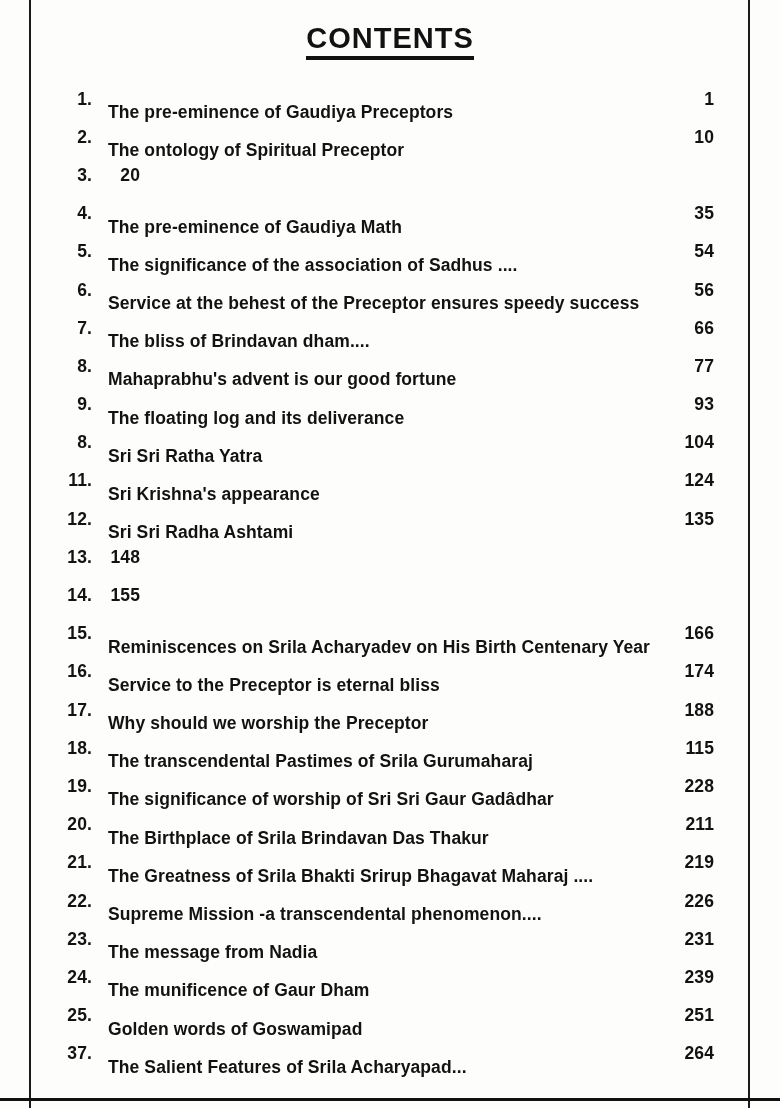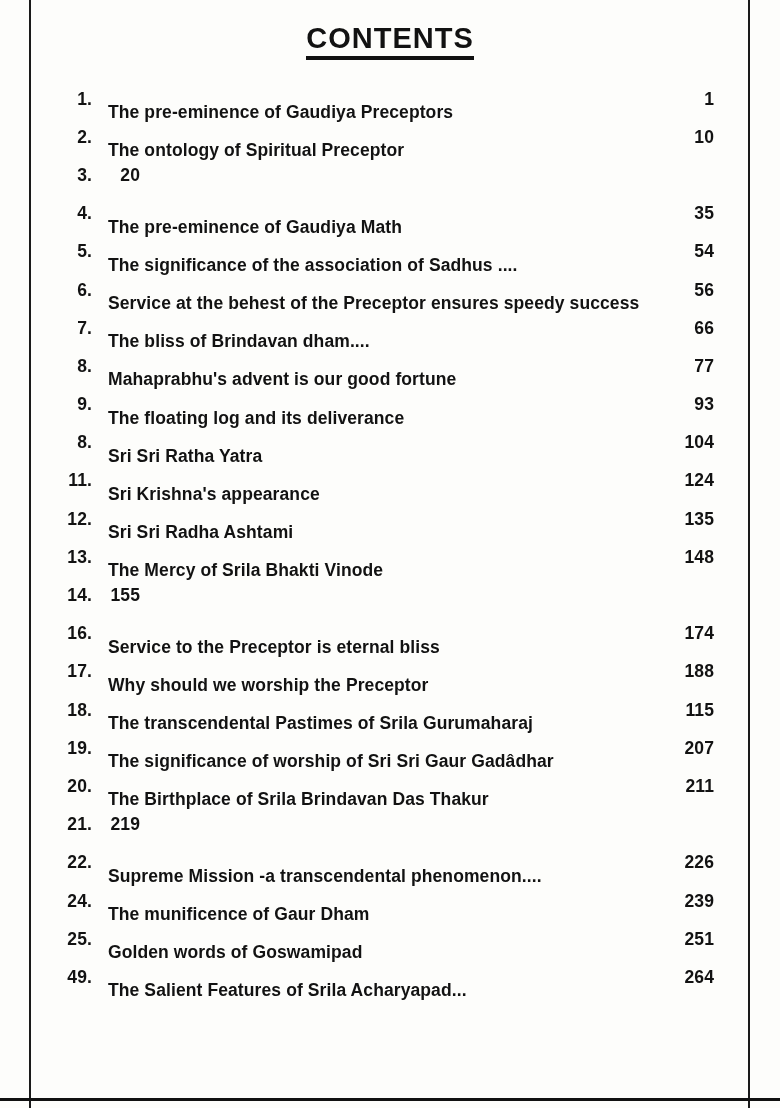--- a/index.html
+++ b/index.html
@@ -163,29 +163,33 @@
   </div>
 
   <div class="row">
     <span class="num">12.</span>
     <span class="entry-title">Sri Sri Radha Ashtami</span>
     <span class="page-num">135</span>
   </div>
 
   <div class="row">
     <span class="num">13.</span>
-    <span class="entry-title">The Mercy of Srila Bhakti Vinode</span>
     <span class="page-num">148</span>
   </div>
 
   <div class="row">
     <span class="num">14.</span>
     <span class="page-num">155</span>
   </div>
 
+  <div class="row">
+    <span class="num">15.</span>
+    <span class="entry-title">Reminiscences on Srila Acharyadev on His Birth Centenary Year</span>
+    <span class="page-num">166</span>
+  </div>
 
   <div class="row">
     <span class="num">16.</span>
     <span class="entry-title">Service to the Preceptor is eternal bliss</span>
     <span class="page-num">174</span>
   </div>
 
   <div class="row">
     <span class="num">17.</span>
     <span class="entry-title">Why should we worship the Preceptor</span>
@@ -194,53 +198,59 @@
 
   <div class="row">
     <span class="num">18.</span>
     <span class="entry-title">The transcendental Pastimes of Srila Gurumaharaj</span>
     <span class="page-num">115</span>
   </div>
 
   <div class="row">
     <span class="num">19.</span>
     <span class="entry-title">The significance of worship of Sri Sri Gaur Gadâdhar</span>
-    <span class="page-num">207</span>
+    <span class="page-num">228</span>
   </div>
 
   <div class="row">
     <span class="num">20.</span>
     <span class="entry-title">The Birthplace of Srila Brindavan Das Thakur</span>
     <span class="page-num">211</span>
   </div>
 
   <div class="row">
     <span class="num">21.</span>
+    <span class="entry-title">The Greatness of Srila Bhakti Srirup Bhagavat Maharaj ....</span>
     <span class="page-num">219</span>
   </div>
 
   <div class="row">
     <span class="num">22.</span>
     <span class="entry-title">Supreme Mission -a transcendental phenomenon....</span>
     <span class="page-num">226</span>
   </div>
 
+  <div class="row">
+    <span class="num">23.</span>
+    <span class="entry-title">The message from Nadia</span>
+    <span class="page-num">231</span>
+  </div>
 
   <div class="row">
     <span class="num">24.</span>
     <span class="entry-title">The munificence of Gaur Dham</span>
     <span class="page-num">239</span>
   </div>
 
   <div class="row">
     <span class="num">25.</span>
     <span class="entry-title">Golden words of Goswamipad</span>
     <span class="page-num">251</span>
   </div>
 
 
   <div class="row">
-    <span class="num">49.</span>
+    <span class="num">37.</span>
     <span class="entry-title">The Salient Features of Srila Acharyapad...</span>
     <span class="page-num">264</span>
   </div>
 </div>
 </div>
 
 </body></html>

